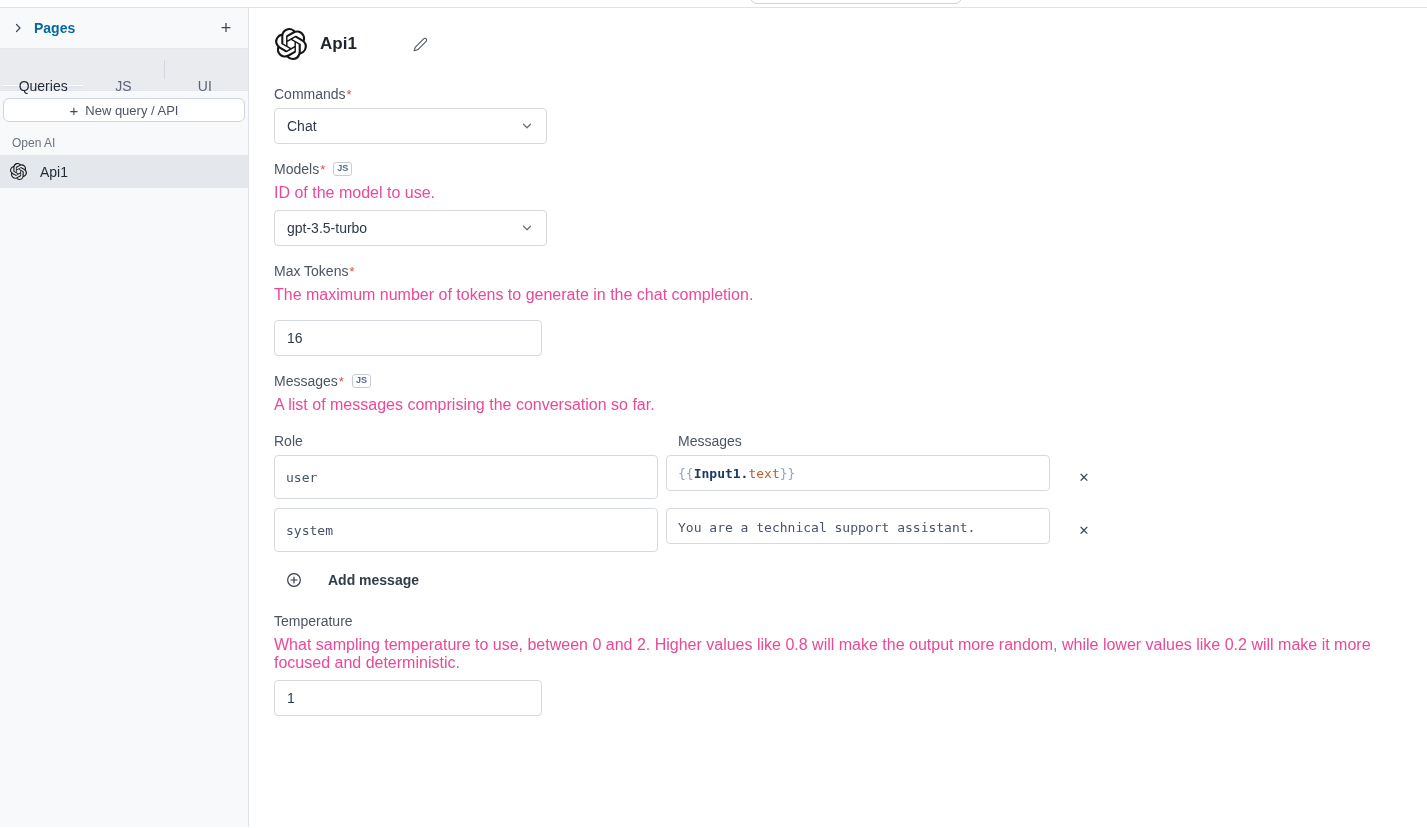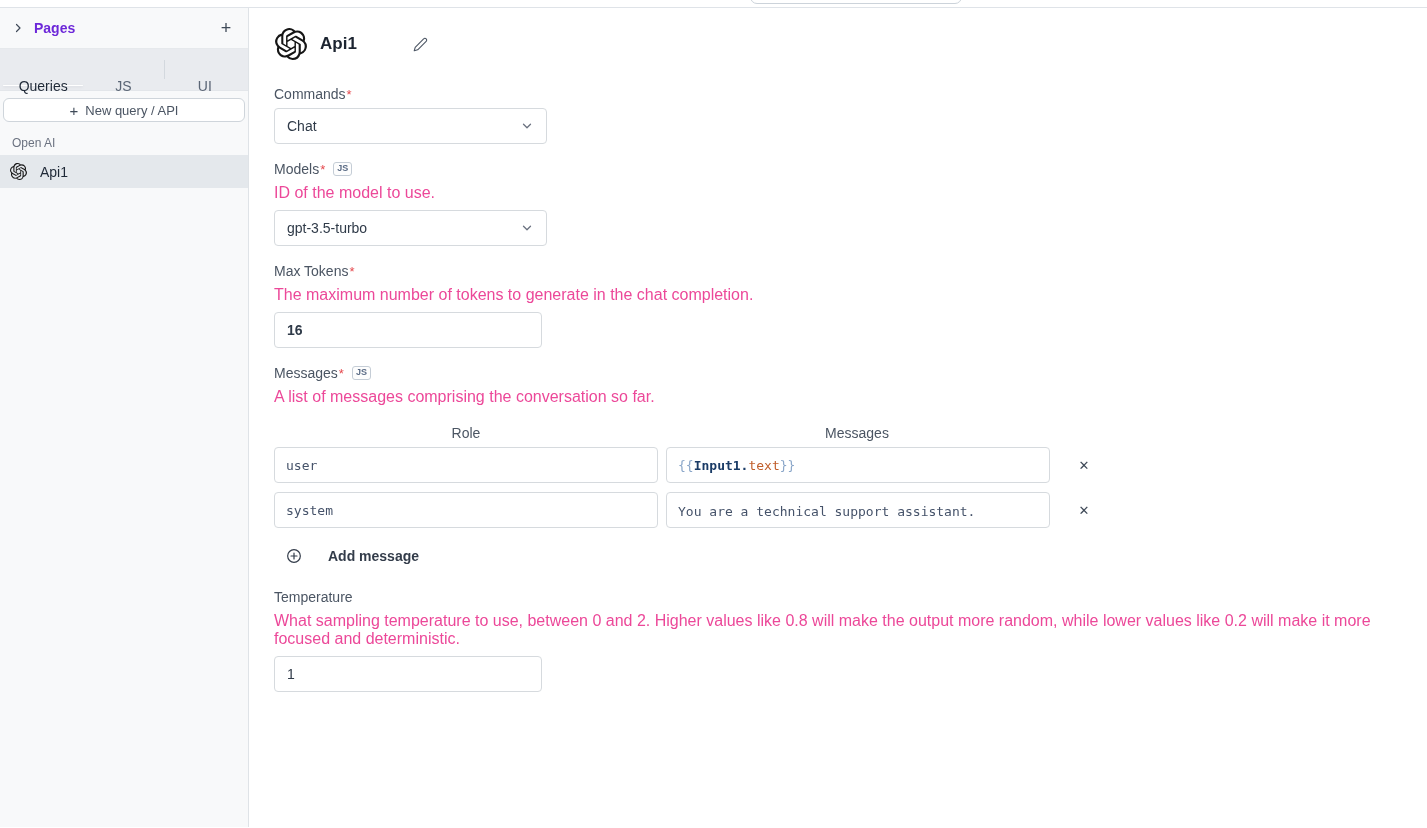--- a/index.html
+++ b/index.html
@@ -9,21 +9,21 @@
   
   .topbar { position:relative; height:8px; background:#fff; border-bottom:1px solid #dfe3e8; }
   .topbar-partial { position:absolute; left:750px; top:-10px; width:212px; height:14px;
     background:#fff; border:1.5px solid #ccd3da; border-radius:7px; }
 
   .app { display:flex; height:819px; }
 
   
   .sidebar { width:249px; background:#f8f9fa; border-right:1px solid #dfe3e7; display:flex; flex-direction:column; }
   .pages-row { height:41px; display:flex; align-items:center; gap:10px; padding:0 12px; border-bottom:1px solid #e6e9ec; }
-  .pages-title { font-size:14px; font-weight:700; color:#6d28d9; flex:1; }
+  .pages-title { font-size:14px; font-weight:700; color:#0369a1; flex:1; }
   .icon-btn { background:none; border:none; cursor:pointer; color:#3f4a58; font-size:18px; line-height:1;
     display:flex; align-items:center; justify-content:center; width:20px; height:20px; }
   .chev-right { display:flex; align-items:center; }
 
   .seg { background:#e9ebef; border-bottom:1px solid #e3e6ea; height:42px; display:flex; padding:4px 3px; }
   .seg-item { flex:1; display:flex; align-items:center; justify-content:center; font-size:14px; color:#5a6575; cursor:pointer;margin-top:32px; }
   .seg-item.active { background:#fff; border-radius:7px; box-shadow:0 1px 3px rgba(20,30,40,.10); color:#1f2937; }
   .seg-div { width:1px; background:#d3d8de; margin:7px 0; }
 
   .new-query-btn { margin:7px 3px 0; height:24px; background:#fff; border:1px solid #cfd5db; border-radius:6px;
@@ -58,24 +58,24 @@
   .control { width:273px; height:36px; border:1px solid #d6dade; border-radius:4px; background:#fff;
     display:flex; align-items:center; justify-content:space-between; padding:0 12px; font-size:14px; color:#2f3a48; cursor:pointer; }
   .text-input { width:268px; height:36px; border:1px solid #d6dade; border-radius:4px; padding:0 12px;
     font-size:14px; color:#2f3a48; font-family:"Liberation Sans", sans-serif; background:#fff; }
 
   .mt-commands { margin-top:0; }
   .mb-6 { margin-bottom:6px; }
   .sect { margin-top:17px; }
   .ctrl-gap { margin-top:8px; }
 
-  .msg-headers { display:grid; grid-template-columns:384px 384px; column-gap:7px; margin-top:19px;text-align:center; }
+  .msg-headers { display:grid; grid-template-columns:384px 384px; column-gap:20px; margin-top:19px; }
   .msg-col-h { font-size:14px; color:#4b5563; }
   .msg-grid { display:grid; grid-template-columns:384px 384px 44px; column-gap:8px; row-gap:9px; margin-top:6px; }
-  .mono-input { font-family:"DejaVu Sans Mono", monospace; font-size:13px; color:#46536a; height:36px;
+  .mono-input { font-family:"DejaVu Sans Mono", monospace; font-size:13px; color:#46536a; height:44px;
     border:1px solid #d6dade; border-radius:4px; padding:5px 11px; width:384px; background:#fff; }
   .code-box { font-family:"DejaVu Sans Mono", monospace; font-size:13px; height:36px; border:1px solid #d6dade;
     border-radius:4px; padding:0 11px; width:384px; display:flex; align-items:center; background:#fff; overflow:hidden; }
   .tok-brace { color:#8aa6c9; }
   .tok-ident { color:#1a3b66; font-weight:700; }
   .tok-prop  { color:#c05e2b; }
   .mono-area { font-family:"DejaVu Sans Mono", monospace; font-size:13px; color:#46536a; height:36px; width:384px;
     border:1px solid #d6dade; border-radius:4px; padding:8px 11px 0; line-height:21px; overflow:hidden; resize:none;
     background:#fff; white-space:pre-wrap; word-break:break-word; }
   .x-cell { display:flex; align-items:center; }
@@ -191,21 +191,21 @@
               </svg>
           </span>
         </div>
       </div>
 
       <div class="sect">
         <div class="f-label-row">
           <span class="f-label"><span>Max Tokens</span><span class="req">*</span></span>
         </div>
         <div class="f-desc">The maximum number of tokens to generate in the chat completion.</div>
-        <input class="text-input ctrl-gap" style="margin-top: 8px; font-weight: bold;" value="16">
+        <input class="text-input ctrl-gap" style="margin-top: 16px;" value="16">
       </div>
 
       <div class="sect">
         <div class="f-label-row">
           <span class="f-label"><span>Messages</span><span class="req">*</span></span>
           <span class="js-badge">JS</span>
         </div>
         <div class="f-desc">A list of messages comprising the conversation so far.</div>
 
         <div class="msg-headers">

